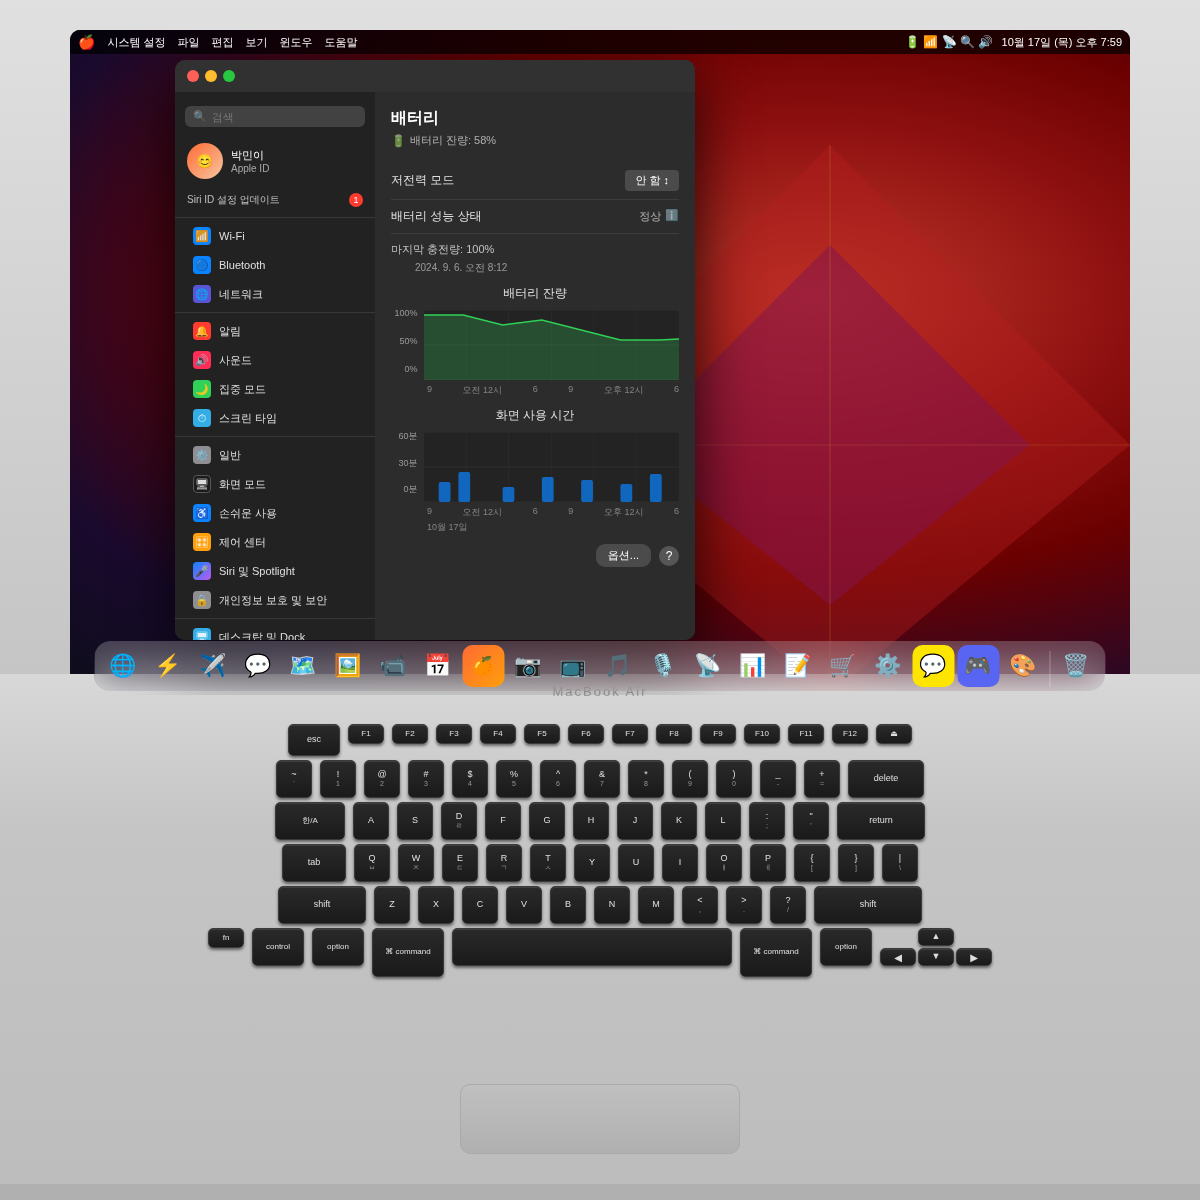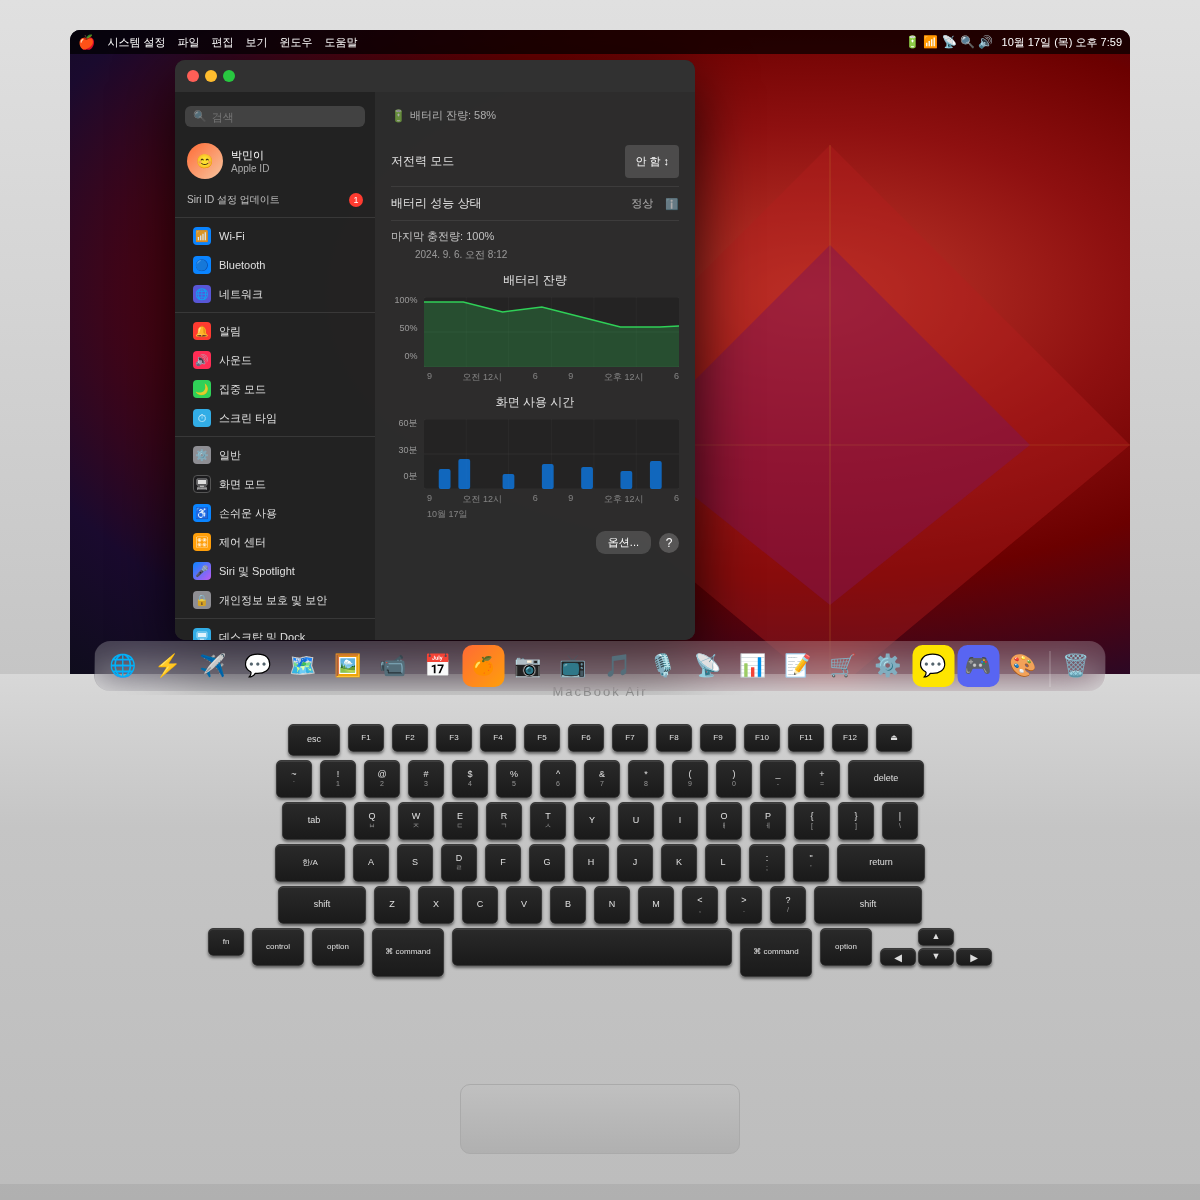--- a/index.html
+++ b/index.html
@@ -265,30 +265,30 @@
       border-bottom: 1px solid rgba(255,255,255,0.08);
     }
     .setting-label {
       font-size: 12px;
       color: rgba(255,255,255,0.85);
     }
     .setting-value {
       font-size: 11px;
       color: rgba(255,255,255,0.6);
       display: flex;
-      align-items: flex-end;
-      gap: 12px;
+      align-items: flex-start;
+      gap: 4px;
     }
     .setting-value-btn {
       background: rgba(255,255,255,0.15);
       border: none;
       border-radius: 4px;
       color: white;
       font-size: 11px;
-      padding: 9px 10px;
+      padding: 3px 10px;
       cursor: pointer;
       display: flex;
       align-items: center;
       gap: 4px;
     }
 
     
     .tab-bar {
       display: flex;
       gap: 0;
@@ -441,21 +441,21 @@
       border: 1px solid #3a3a3a;
       box-shadow: 0 2px 3px rgba(0,0,0,0.5), inset 0 1px 0 rgba(255,255,255,0.1);
       flex-shrink: 0;
       text-align: center;
       line-height: 1.1;
     }
     .key-sub { font-size: 7px; color: rgba(255,255,255,0.5); }
     .key-sm { width: 36px; height: 38px; }
     .key-space { width: 280px; height: 38px; font-size: 9px; }
     .key-esc { width: 52px; height: 32px; font-size: 9px; }
-    .key-fn { width: 36px; height: 28px; font-size: 8px; }
+    .key-fn { width: 36px; height: 20px; font-size: 8px; }
     .key-del { width: 76px; height: 38px; }
     .key-tab { width: 64px; height: 38px; }
     .key-caps { width: 70px; height: 38px; }
     .key-return { width: 88px; height: 38px; }
     .key-shift-l { width: 88px; height: 38px; }
     .key-shift-r { width: 108px; height: 38px; }
     .key-ctrl { width: 52px; height: 38px; }
     .key-opt { width: 52px; height: 38px; font-size: 8px; }
     .key-cmd { width: 72px; height: 49px; font-size: 8px; }
     .key-arrow { width: 36px; height: 18px; font-size: 10px; }
@@ -620,20 +620,21 @@
           <div class="sidebar-divider"></div>
 
           <div class="sidebar-item">
             <div class="sidebar-icon icon-desktop">🖥</div>
             <span>데스크탑 및 Dock</span>
           </div>
 
         </div>
 
         <div class="main-content">
+          <div class="section-title">배터리</div>
           <div class="battery-status">
             <span class="battery-icon-inline">🔋</span>
             <span>배터리 잔량: 58%</span>
           </div>
 
           <div class="setting-row">
             <span class="setting-label">저전력 모드</span>
             <button class="setting-value-btn">
               <span>안 함 ↕</span>
             </button>
@@ -866,20 +867,65 @@
         <div class="key key-sm">
             <span>+</span>
             <span class="key-sub">=</span>
           </div>
         <div class="key key-del">
             <span>delete</span>
           </div>
       </div>
 
       <div class="kb-row">
+        <div class="key key-caps">
+            <span style="font-size:8px;">한/A</span>
+          </div>
+        <div class="key key-sm">
+            <span>A</span>
+          </div>
+        <div class="key key-sm">
+            <span>S</span>
+          </div>
+        <div class="key key-sm">
+            <span>D</span>
+            <span class="key-sub">ㄹ</span>
+          </div>
+        <div class="key key-sm">
+            <span>F</span>
+          </div>
+        <div class="key key-sm">
+            <span>G</span>
+          </div>
+        <div class="key key-sm">
+            <span>H</span>
+          </div>
+        <div class="key key-sm">
+            <span>J</span>
+          </div>
+        <div class="key key-sm">
+            <span>K</span>
+          </div>
+        <div class="key key-sm">
+            <span>L</span>
+          </div>
+        <div class="key key-sm">
+            <span>:</span>
+            <span class="key-sub">;</span>
+          </div>
+        <div class="key key-sm">
+            <span>"</span>
+            <span class="key-sub">'</span>
+          </div>
+        <div class="key key-return">
+            <span>return</span>
+          </div>
+      </div>
+
+      <div class="kb-row">
         <div class="key key-tab">
             <span>tab</span>
           </div>
         <div class="key key-sm">
             <span>Q</span>
             <span class="key-sub">ㅂ</span>
           </div>
         <div class="key key-sm">
             <span>W</span>
             <span class="key-sub">ㅈ</span>
@@ -917,65 +963,20 @@
             <span>{</span>
             <span class="key-sub">[</span>
           </div>
         <div class="key key-sm">
             <span>}</span>
             <span class="key-sub">]</span>
           </div>
         <div class="key key-sm">
             <span>|</span>
             <span class="key-sub">\</span>
-          </div>
-      </div>
-
-      <div class="kb-row">
-        <div class="key key-caps">
-            <span style="font-size:8px;">한/A</span>
-          </div>
-        <div class="key key-sm">
-            <span>A</span>
-          </div>
-        <div class="key key-sm">
-            <span>S</span>
-          </div>
-        <div class="key key-sm">
-            <span>D</span>
-            <span class="key-sub">ㄹ</span>
-          </div>
-        <div class="key key-sm">
-            <span>F</span>
-          </div>
-        <div class="key key-sm">
-            <span>G</span>
-          </div>
-        <div class="key key-sm">
-            <span>H</span>
-          </div>
-        <div class="key key-sm">
-            <span>J</span>
-          </div>
-        <div class="key key-sm">
-            <span>K</span>
-          </div>
-        <div class="key key-sm">
-            <span>L</span>
-          </div>
-        <div class="key key-sm">
-            <span>:</span>
-            <span class="key-sub">;</span>
-          </div>
-        <div class="key key-sm">
-            <span>"</span>
-            <span class="key-sub">'</span>
-          </div>
-        <div class="key key-return">
-            <span>return</span>
           </div>
       </div>
 
       <div class="kb-row">
         <div class="key key-shift-l">
             <span>shift</span>
           </div>
         <div class="key key-sm">
             <span>Z</span>
           </div>

